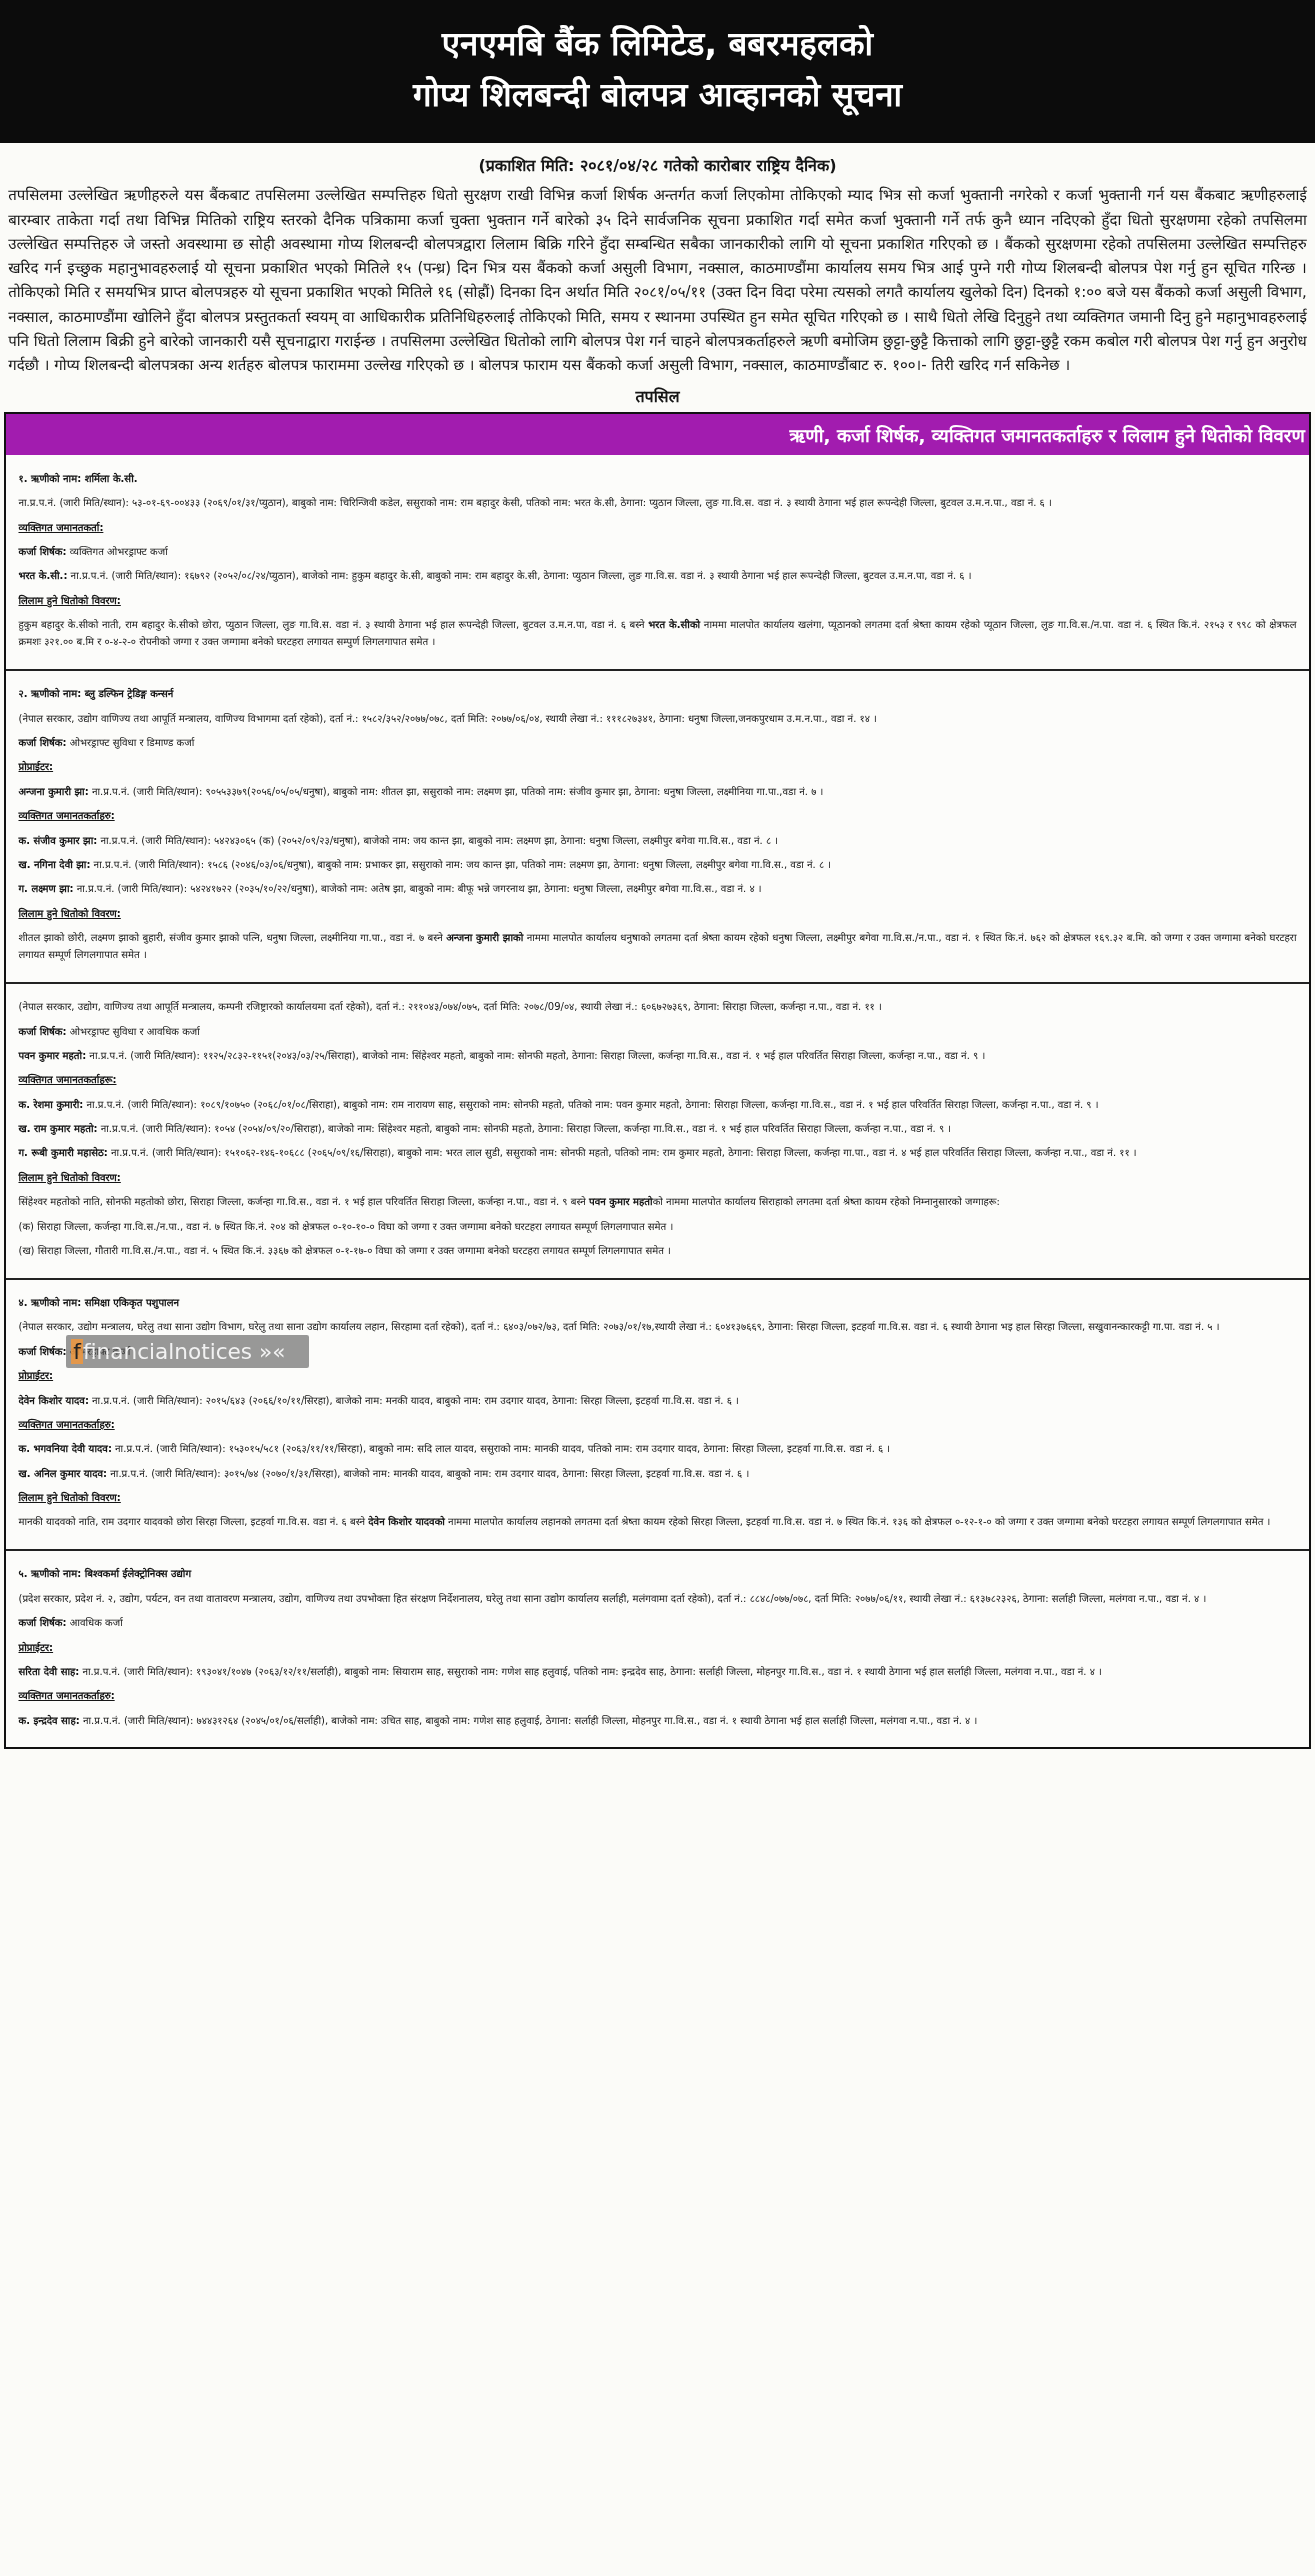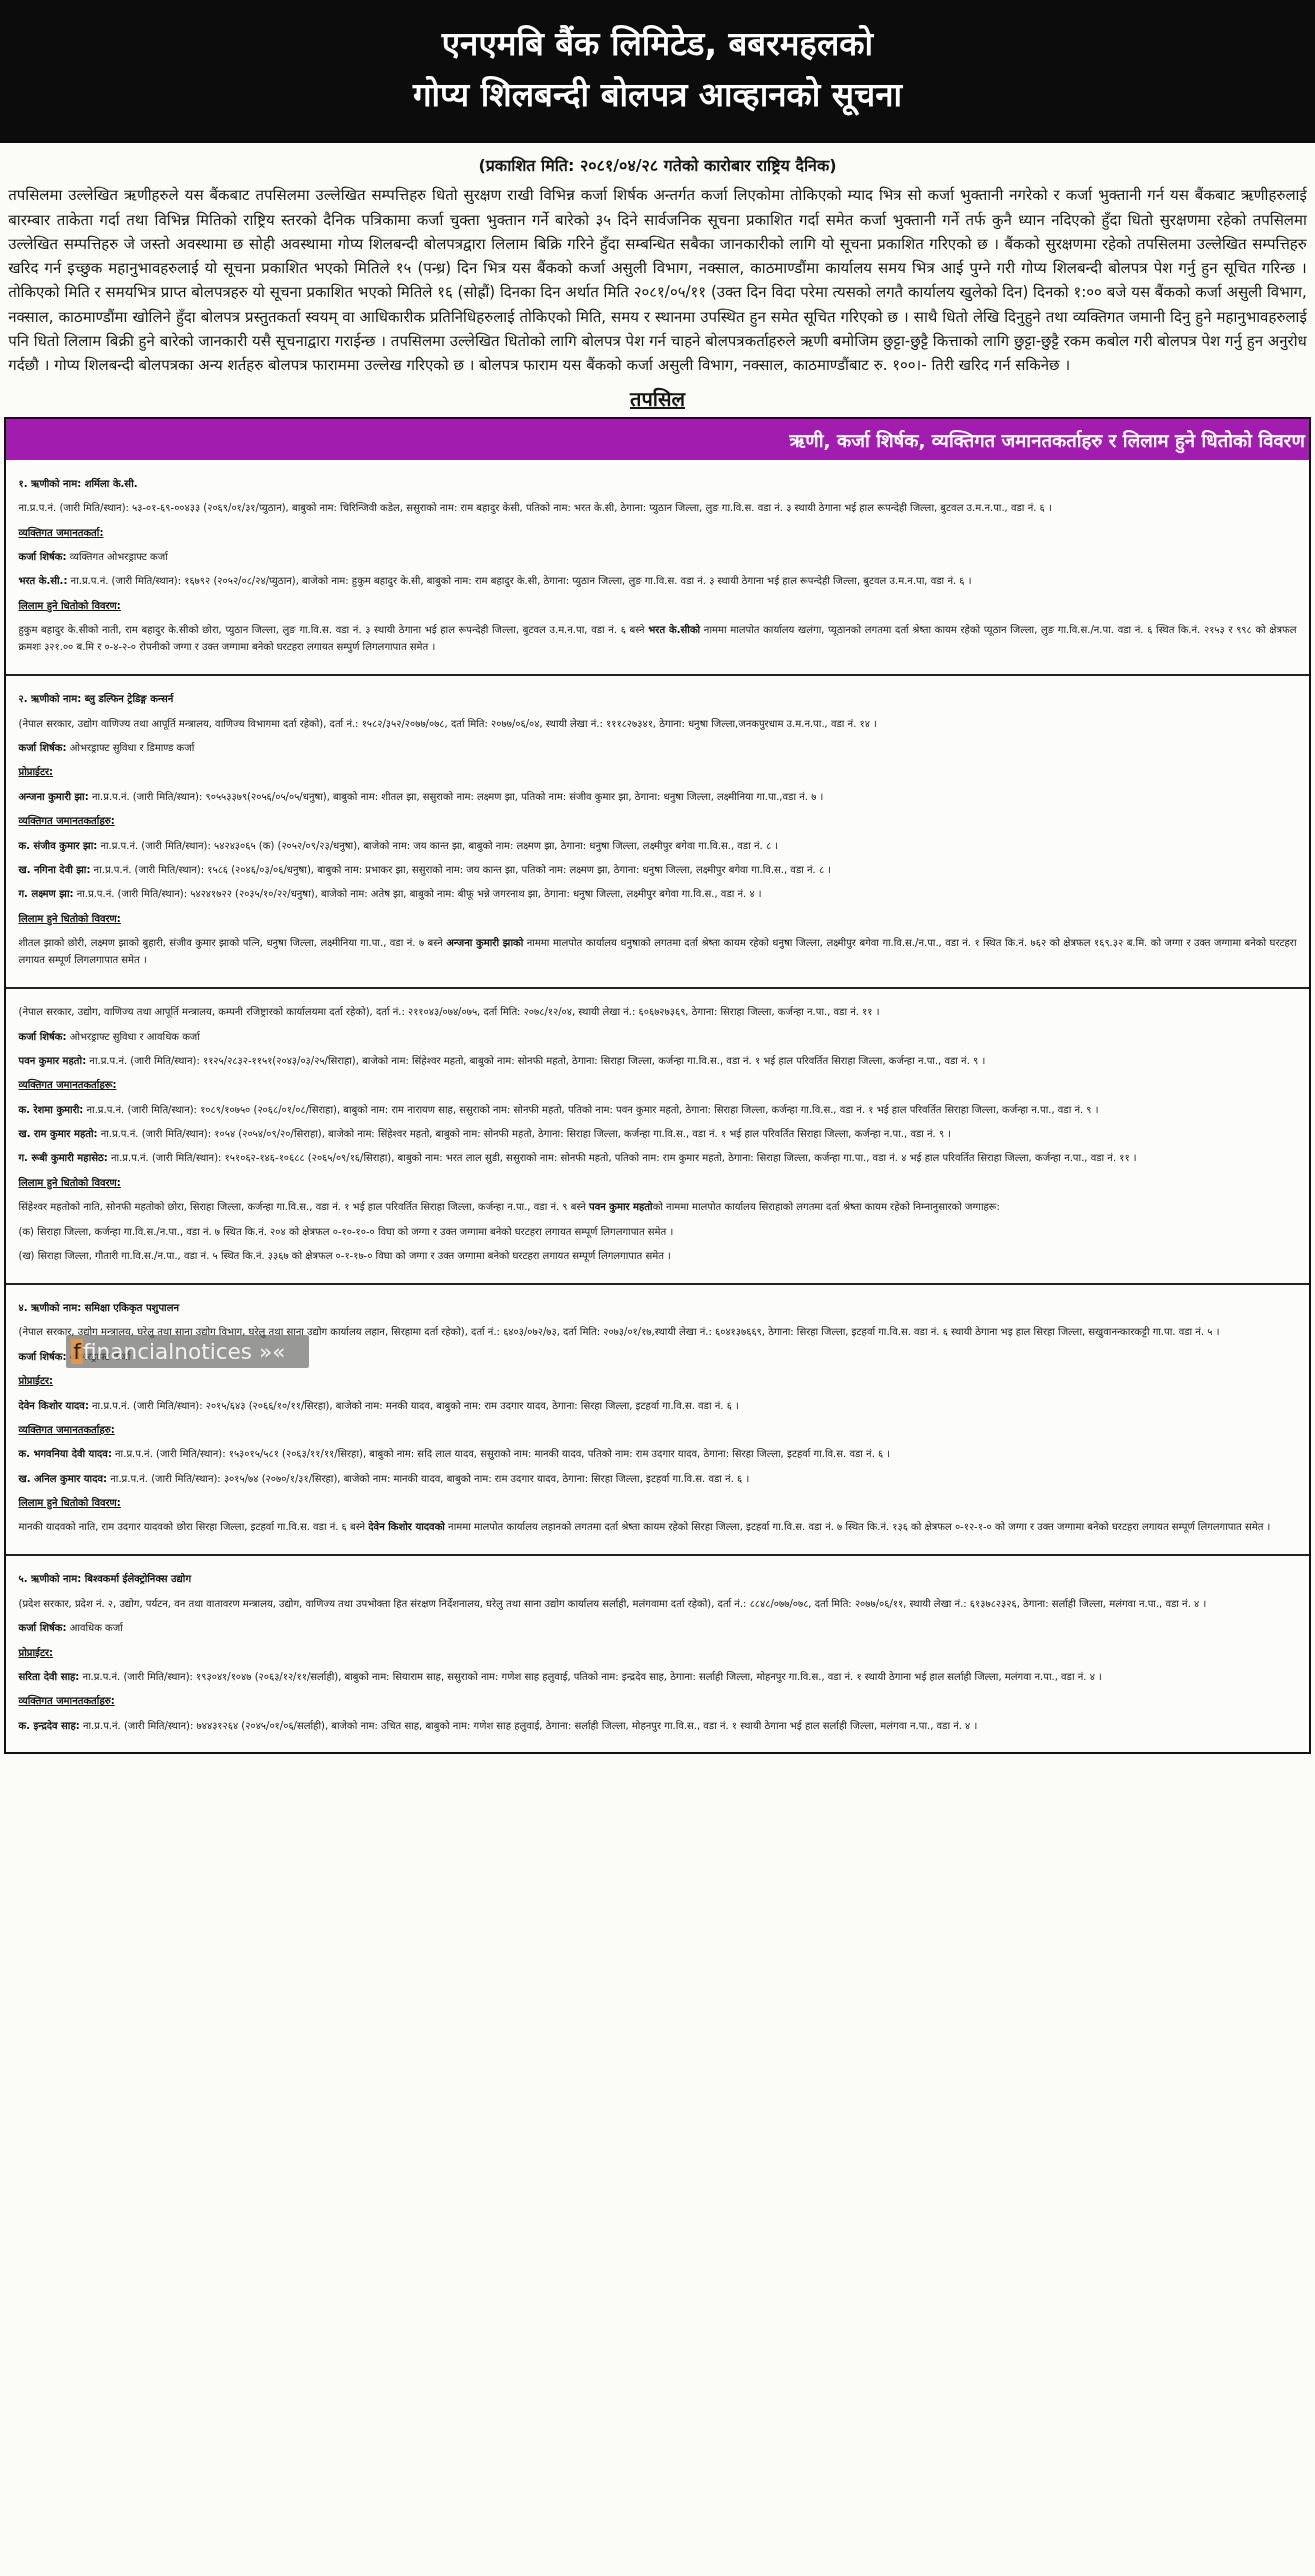--- a/index.html
+++ b/index.html
@@ -2,21 +2,21 @@
 <html style="font-size:8.2px"><head>
 <meta charset="utf-8">
 <style>
   html,body{margin:0;padding:0;background:#9a9a9a;}
   .page{position:relative;width:1315px;min-height:2739px;margin:0 auto;background:#fbfbf8;
         font-family:"DejaVu Sans","Liberation Sans",sans-serif;color:#161616;overflow:hidden;}
   .title-block{background:#0c0c0c;color:#ffffff;text-align:center;padding:17.5px 5.2px 23px 5.2px;}
   .title-line{font-size:33px;font-weight:bold;line-height:1.55;text-shadow:0 0 1px #000;}
   .published{text-align:center;font-weight:bold;font-size:16px;margin:11.3px 5.2px 3.1px 5.2px;}
   .intro{font-size:15px;line-height:1.62;text-align:justify;margin:7.2px 8.2px 3.1px 8.2px;}
-  .tapsil{text-align:center;font-weight:bold;font-size:20px;margin:7.2px 0 5.2px 0;text-decoration:underline;}
+  .tapsil{text-align:center;font-weight:bold;font-size:16px;margin:7.2px 0 5.2px 0;}
   .big-table{border:2.6px double #111;margin:0 4.1px 8.2px 4.1px;background:#fcfcfa;}
   .table-head{background:#a21caf;color:#fff;font-weight:bold;font-size:18.5px;text-align:right;padding:8.2px 4.1px;}
   .section{padding:7.2px 12.4px 11.3px 12.4px;}
   .section + .section{border-top:2.6px double #222;}
   .section p{margin:7.2px 0;font-size:10px;line-height:1.72;text-align:justify;}
   .sec-title{font-weight:bold;font-size:16px;}
   .lbl{font-weight:bold;}
   .lbl.u{text-decoration:underline;}
   .watermark{position:absolute;top:1335px;left:66px;background:rgba(70,70,70,.55);color:#f2f2f2;
              font-size:21.6px;padding:4.1px 24px 4.1px 5.2px;border-radius:2.1px;pointer-events:none;}
@@ -57,21 +57,21 @@
           <p><b class="lbl u">प्रोप्राईटर:</b></p>
           <p><b class="lbl">अन्जना कुमारी झा:</b> ना.प्र.प.नं. (जारी मिति/स्थान): ९०५५३३७९(२०५६/०५/०५/धनुषा), बाबुको नाम: शीतल झा, ससुराको नाम: लक्ष्मण झा, पतिको नाम: संजीव कुमार झा, ठेगाना: धनुषा जिल्ला, लक्ष्मीनिया गा.पा.,वडा नं. ७ ।</p>
           <p><b class="lbl u">व्यक्तिगत जमानतकर्ताहरु:</b></p>
           <p><b class="lbl">क. संजीव कुमार झा:</b> ना.प्र.प.नं. (जारी मिति/स्थान): ५४२४३०६५ (क) (२०५२/०९/२३/धनुषा), बाजेको नाम: जय कान्त झा, बाबुको नाम: लक्ष्मण झा, ठेगाना: धनुषा जिल्ला, लक्ष्मीपुर बगेवा गा.वि.स., वडा नं. ८ ।</p>
           <p><b class="lbl">ख. नगिना देवी झा:</b> ना.प्र.प.नं. (जारी मिति/स्थान): १५८६ (२०४६/०३/०६/धनुषा), बाबुको नाम: प्रभाकर झा, ससुराको नाम: जय कान्त झा, पतिको नाम: लक्ष्मण झा, ठेगाना: धनुषा जिल्ला, लक्ष्मीपुर बगेवा गा.वि.स., वडा नं. ८ ।</p>
           <p><b class="lbl">ग. लक्ष्मण झा:</b> ना.प्र.प.नं. (जारी मिति/स्थान): ५४२४१७२२ (२०३५/१०/२२/धनुषा), बाजेको नाम: अतेष झा, बाबुको नाम: बीफू भन्ने जगरनाथ झा, ठेगाना: धनुषा जिल्ला, लक्ष्मीपुर बगेवा गा.वि.स., वडा नं. ४ ।</p>
           <p><b class="lbl u">लिलाम हुने धितोको विवरण:</b></p>
           <p>शीतल झाको छोरी, लक्ष्मण झाको बुहारी, संजीव कुमार झाको पत्नि, धनुषा जिल्ला, लक्ष्मीनिया गा.पा., वडा नं. ७ बस्ने <b>अन्जना कुमारी झाको</b> नाममा मालपोत कार्यालय धनुषाको लगतमा दर्ता श्रेष्ता कायम रहेको धनुषा जिल्ला, लक्ष्मीपुर बगेवा गा.वि.स./न.पा., वडा नं. १ स्थित कि.नं. ७६२ को क्षेत्रफल १६९.३२ ब.मि. को जग्गा र उक्त जग्गामा बनेको घरटहरा लगायत सम्पूर्ण लिगलगापात समेत ।</p>
         </div>
         <div class="section">
-          <p>(नेपाल सरकार, उद्योग, वाणिज्य तथा आपूर्ति मन्त्रालय, कम्पनी रजिष्ट्रारको कार्यालयमा दर्ता रहेको), दर्ता नं.: २११०४३/०७४/०७५, दर्ता मिति: २०७८/१२/०४, स्थायी लेखा नं.: ६०६७२७३६९, ठेगाना: सिराहा जिल्ला, कर्जन्हा न.पा., वडा नं. ११ ।</p>
+          <p>(नेपाल सरकार, उद्योग, वाणिज्य तथा आपूर्ति मन्त्रालय, कम्पनी रजिष्ट्रारको कार्यालयमा दर्ता रहेको), दर्ता नं.: २११०४३/०७४/०७५, दर्ता मिति: २०७८/09/०४, स्थायी लेखा नं.: ६०६७२७३६९, ठेगाना: सिराहा जिल्ला, कर्जन्हा न.पा., वडा नं. ११ ।</p>
           <p><b class="lbl">कर्जा शिर्षक:</b> ओभरड्राफ्ट सुविधा र आवधिक कर्जा</p>
           <p><b class="lbl">पवन कुमार महतो:</b> ना.प्र.प.नं. (जारी मिति/स्थान): ११२५/२८३२-११५१(२०४३/०३/२५/सिराहा), बाजेको नाम: सिंहेश्वर महतो, बाबुको नाम: सोनफी महतो, ठेगाना: सिराहा जिल्ला, कर्जन्हा गा.वि.स., वडा नं. १ भई हाल परिवर्तित सिराहा जिल्ला, कर्जन्हा न.पा., वडा नं. ९ ।</p>
           <p><b class="lbl u">व्यक्तिगत जमानतकर्ताहरू:</b></p>
           <p><b class="lbl">क. रेशमा कुमारी:</b> ना.प्र.प.नं. (जारी मिति/स्थान): १०८९/१०७५० (२०६८/०१/०८/सिराहा), बाबुको नाम: राम नारायण साह, ससुराको नाम: सोनफी महतो, पतिको नाम: पवन कुमार महतो, ठेगाना: सिराहा जिल्ला, कर्जन्हा गा.वि.स., वडा नं. १ भई हाल परिवर्तित सिराहा जिल्ला, कर्जन्हा न.पा., वडा नं. ९ ।</p>
           <p><b class="lbl">ख. राम कुमार महतो:</b> ना.प्र.प.नं. (जारी मिति/स्थान): १०५४ (२०५४/०९/२०/सिराहा), बाजेको नाम: सिंहेश्वर महतो, बाबुको नाम: सोनफी महतो, ठेगाना: सिराहा जिल्ला, कर्जन्हा गा.वि.स., वडा नं. १ भई हाल परिवर्तित सिराहा जिल्ला, कर्जन्हा न.पा., वडा नं. ९ ।</p>
           <p><b class="lbl">ग. रूबी कुमारी महासेठ:</b> ना.प्र.प.नं. (जारी मिति/स्थान): १५१०६२-१४६-१०६८८ (२०६५/०९/१६/सिराहा), बाबुको नाम: भरत लाल सुडी, ससुराको नाम: सोनफी महतो, पतिको नाम: राम कुमार महतो, ठेगाना: सिराहा जिल्ला, कर्जन्हा गा.पा., वडा नं. ४ भई हाल परिवर्तित सिराहा जिल्ला, कर्जन्हा न.पा., वडा नं. ११ ।</p>
           <p><b class="lbl u">लिलाम हुने धितोको विवरण:</b></p>
           <p>सिंहेश्वर महतोको नाति, सोनफी महतोको छोरा, सिराहा जिल्ला, कर्जन्हा गा.वि.स., वडा नं. १ भई हाल परिवर्तित सिराहा जिल्ला, कर्जन्हा न.पा., वडा नं. ९ बस्ने <b>पवन कुमार महतो</b>को नाममा मालपोत कार्यालय सिराहाको लगतमा दर्ता श्रेष्ता कायम रहेको निम्नानुसारको जग्गाहरू:</p>
           <p>(क) सिराहा जिल्ला, कर्जन्हा गा.वि.स./न.पा., वडा नं. ७ स्थित कि.नं. २०४ को क्षेत्रफल ०-१०-१०-० विघा को जग्गा र उक्त जग्गामा बनेको घरटहरा लगायत सम्पूर्ण लिगलगापात समेत ।</p>
           <p>(ख) सिराहा जिल्ला, गौतारी गा.वि.स./न.पा., वडा नं. ५ स्थित कि.नं. ३३६७ को क्षेत्रफल ०-१-१७-० विघा को जग्गा र उक्त जग्गामा बनेको घरटहरा लगायत सम्पूर्ण लिगलगापात समेत ।</p>

